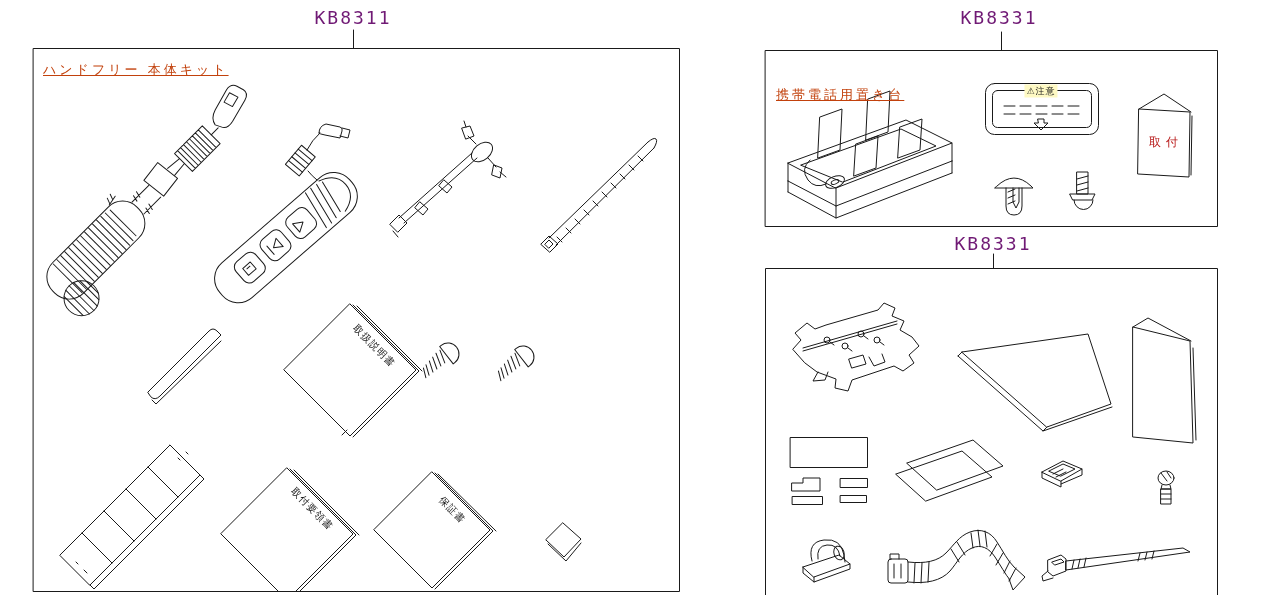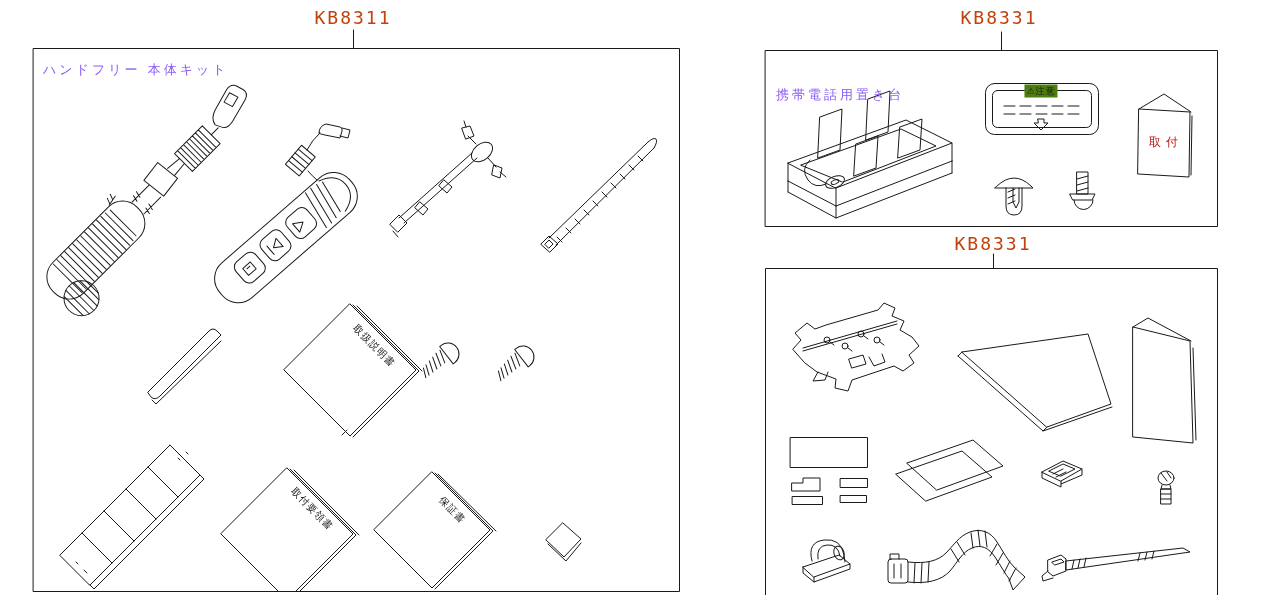--- a/index.html
+++ b/index.html
@@ -1,28 +1,28 @@
 <!DOCTYPE html>
 <html><head>
 <meta charset="utf-8">
 <style>
   html,body{margin:0;padding:0;background:#fff;}
   #stage{position:relative;width:1280px;height:595px;background:#fff;overflow:hidden;
          font-family:"DejaVu Sans",sans-serif;color:#1a1a1a;}
   #art{position:absolute;left:0;top:0;}
   .code{position:absolute;font-family:"DejaVu Sans Mono","Liberation Mono",monospace;
-        font-size:18px;letter-spacing:2px;color:#c2410c;transform:translateX(-50%);
+        font-size:18px;letter-spacing:2px;color:#701a75;transform:translateX(-50%);
         white-space:nowrap;cursor:pointer;}
-  .box-title{position:absolute;font-size:13px;letter-spacing:3px;color:#8b5cf6;white-space:nowrap;}
+  .box-title{position:absolute;font-size:13px;letter-spacing:3px;color:#c2410c;white-space:nowrap;text-decoration:underline;}
   .book-label{position:absolute;font-size:10px;letter-spacing:1px;color:#1a1a1a;white-space:nowrap;
               transform:translate(-50%,-50%) rotate(45deg);}
   .leaflet-label{position:absolute;font-size:12px;letter-spacing:5px;color:#b91c1c;white-space:nowrap;
               transform:translate(-50%,-50%);}
   .caution-title{position:absolute;font-size:9px;letter-spacing:1px;color:#1a1a1a;white-space:nowrap;
-              transform:translate(-50%,-50%);background:#4d7c0f;padding:0 2px;}
+              transform:translate(-50%,-50%);background:#fef9c3;padding:0 2px;}
 </style>
 </head>
 <body>
 
 <div id="stage">
 
 <svg id="art" width="1280" height="595" viewBox="0 0 1280 595">
   <defs>
     <clipPath id="clipL">
           <rect x="34" y="49" width="645" height="542"></rect>

